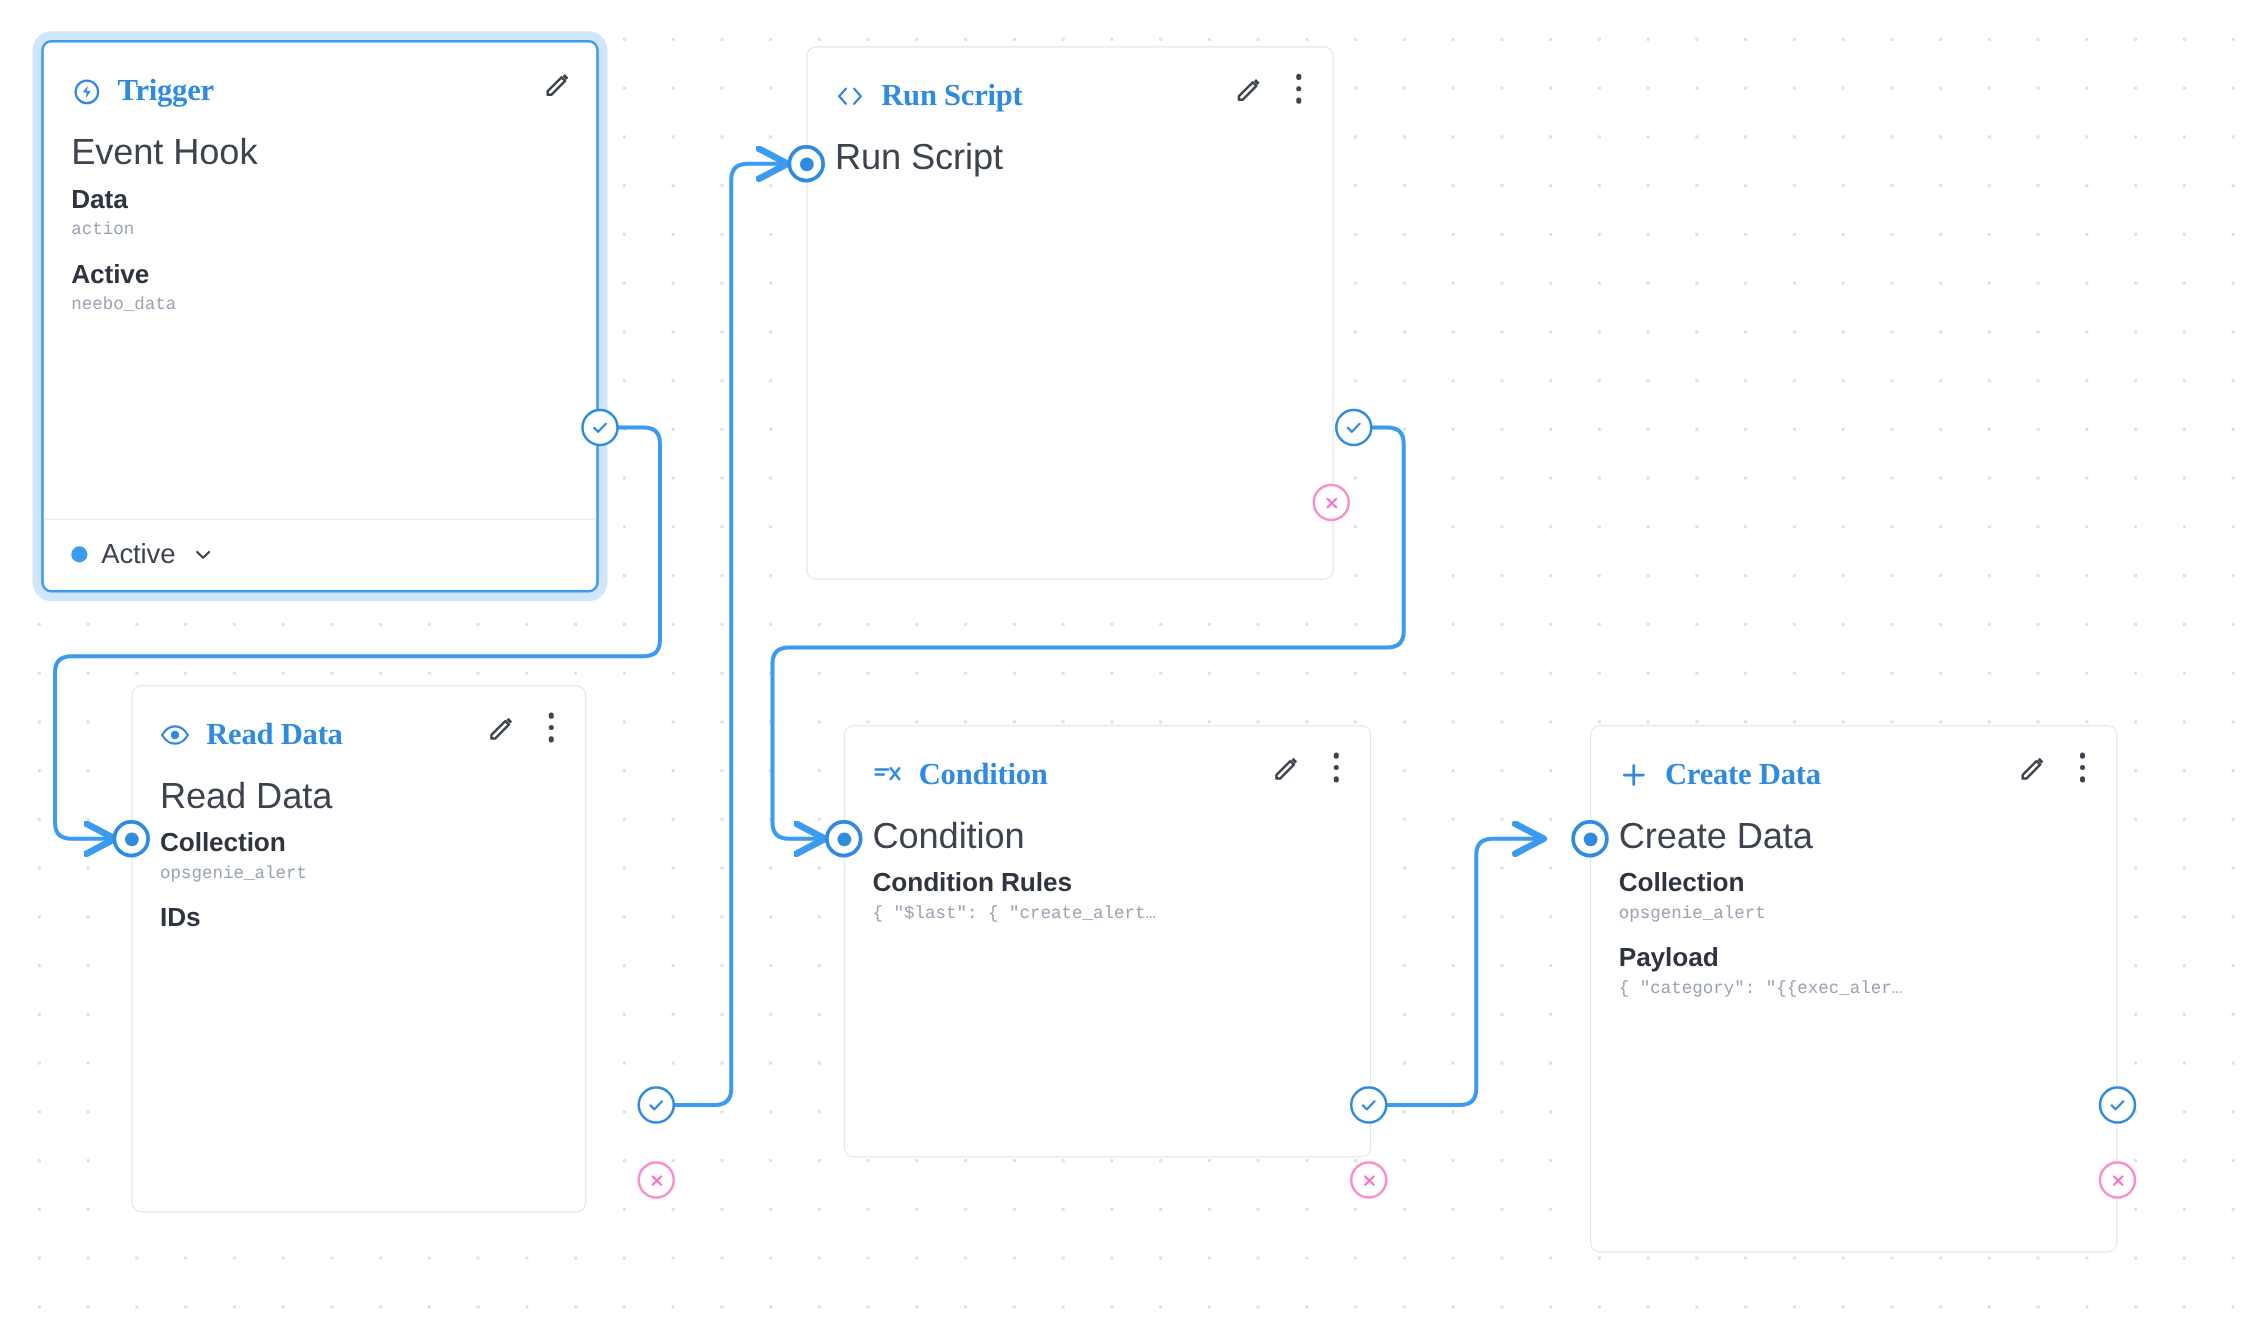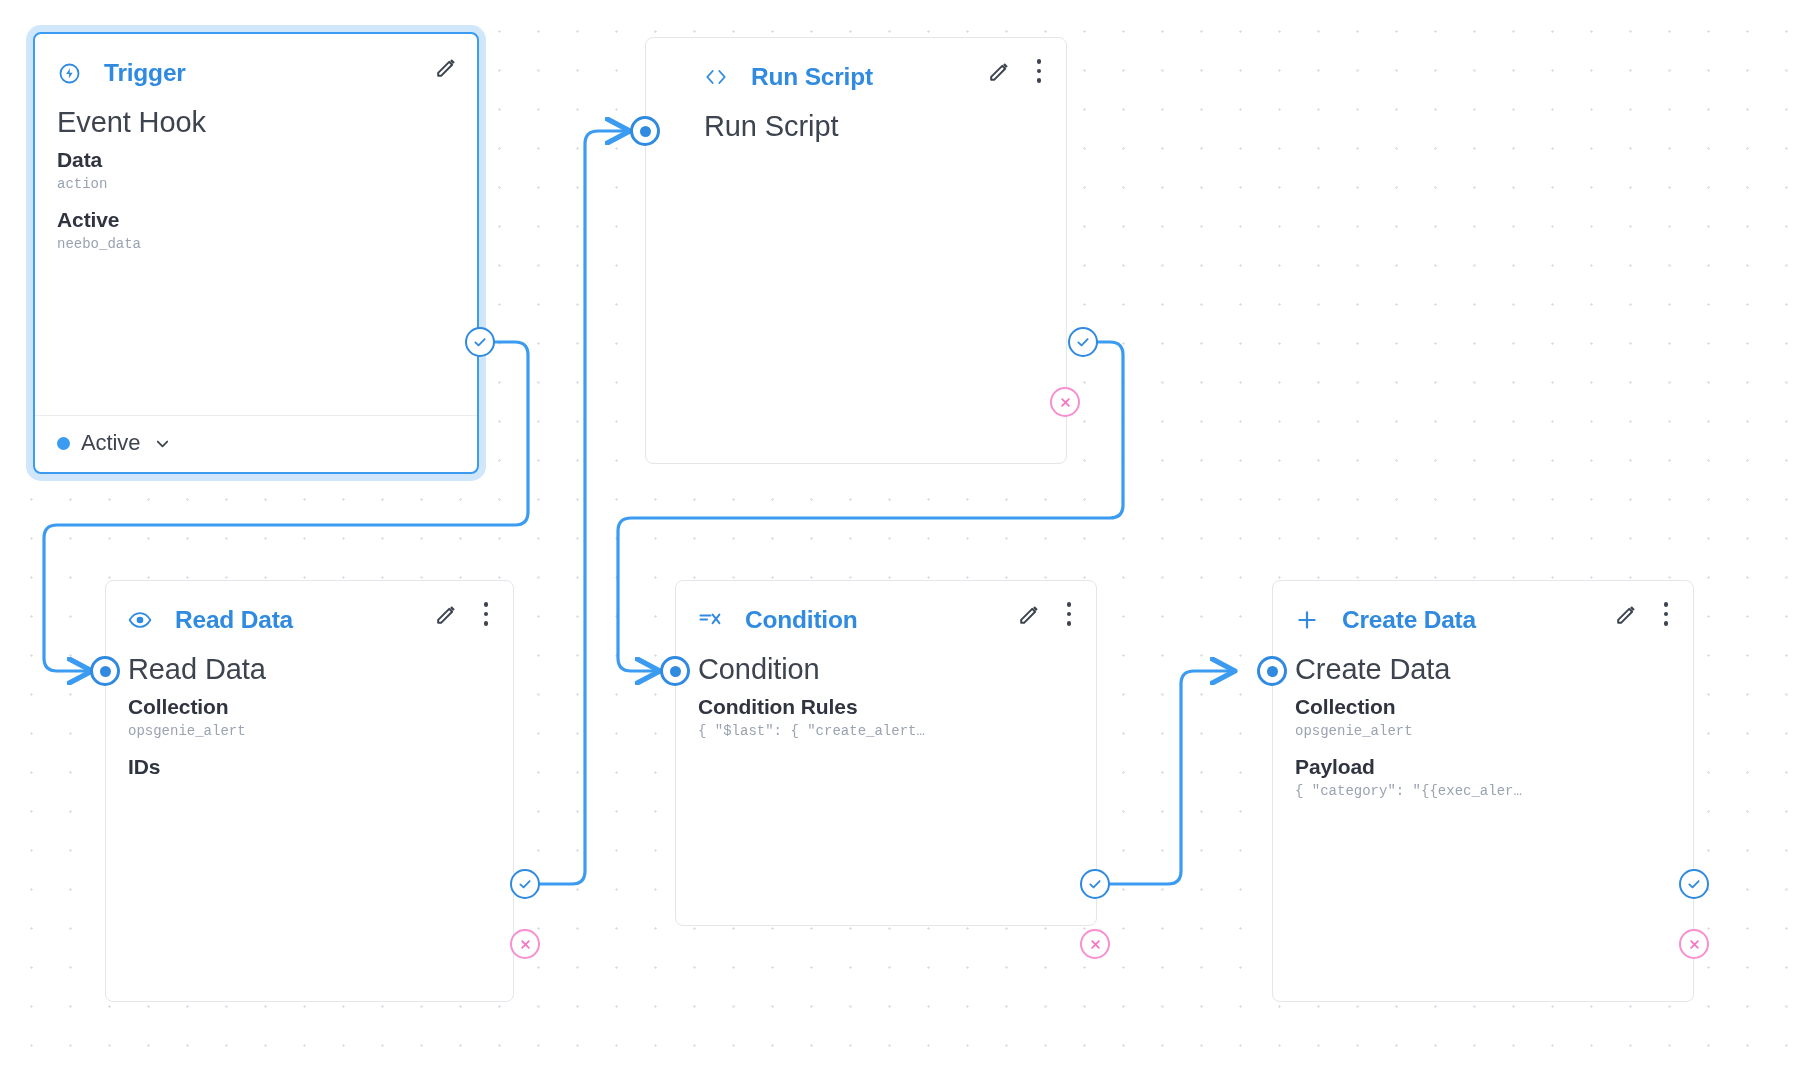--- a/index.html
+++ b/index.html
@@ -51,26 +51,27 @@
   .panel-head {
     position: relative;
     display: flex;
     align-items: center;
     padding: 22px 22px 0 22px;
     height: 34px;
   }
   .panel-title {
     display: flex;
     align-items: center;
-    gap: 23px;
+    gap: 13px;
     color: #2f8ae0;
     font-size: 24.5px;
     font-weight: bold;
     letter-spacing: -0.2px;
     line-height: 1;
+    font-family: Liberation Serif, serif;
   }
   .title-ico {
     display: inline-flex;
     align-items: center;
     justify-content: center;
     width: 24px;
     height: 24px;
     color: #2f8ae0;
     flex: 0 0 auto;
   }
@@ -280,21 +281,21 @@
       </span>
     </div>
   </div>
 
   <div class="port port-out" style="left:465px; top:327px;">
     <svg width="16" height="16" viewBox="0 0 24 24" fill="none">
       <path d="M5 12.5 L9.8 17.2 L19 7.6" stroke="currentColor" stroke-width="2.7" stroke-linecap="round" stroke-linejoin="round"></path>
     </svg>
   </div>
 
-  <div class="panel" style="left:645px; top:37px; width:422px; height:427px;padding-left:36px;">
+  <div class="panel" style="left:645px; top:37px; width:422px; height:427px;">
     <div class="panel-head">
       <span class="panel-title">
         <span class="title-ico">
           <svg width="26" height="22" viewBox="0 0 26 22" fill="none">
             <path d="M9.4 4.5 L3.6 11 L9.4 17.5" stroke="currentColor" stroke-width="2" stroke-linecap="round" stroke-linejoin="round"></path>
             <path d="M16.6 4.5 L22.4 11 L16.6 17.5" stroke="currentColor" stroke-width="2" stroke-linecap="round" stroke-linejoin="round"></path>
           </svg>
         </span>
         <span>Run Script</span>
       </span>
@@ -323,21 +324,21 @@
     <svg width="16" height="16" viewBox="0 0 24 24" fill="none">
       <path d="M5 12.5 L9.8 17.2 L19 7.6" stroke="currentColor" stroke-width="2.7" stroke-linecap="round" stroke-linejoin="round"></path>
     </svg>
   </div>
   <div class="port port-rej" style="left:1050px; top:387px;">
     <svg width="15" height="15" viewBox="0 0 24 24" fill="none">
       <path d="M6.6 6.6 L17.4 17.4 M17.4 6.6 L6.6 17.4" stroke="currentColor" stroke-width="2.7" stroke-linecap="round"></path>
     </svg>
   </div>
 
-  <div class="panel" style="left:105px; top:580px; width:409px; height:422px;">
+  <div class="panel" style="left:105px; top:548px; width:364px; height:422px;">
     <div class="panel-head">
       <span class="panel-title">
         <span class="title-ico">
           <svg width="26" height="22" viewBox="0 0 26 22" fill="none">
             <path d="M1.8 11 C5 5.6 9 3.5 13 3.5 C17 3.5 21 5.6 24.2 11
                      C21 16.4 17 18.5 13 18.5 C9 18.5 5 16.4 1.8 11 Z" stroke="currentColor" stroke-width="2" stroke-linejoin="round"></path>
             <circle cx="13" cy="11" r="3.6" fill="currentColor"></circle>
           </svg>
         </span>
         <span>Read Data</span>

